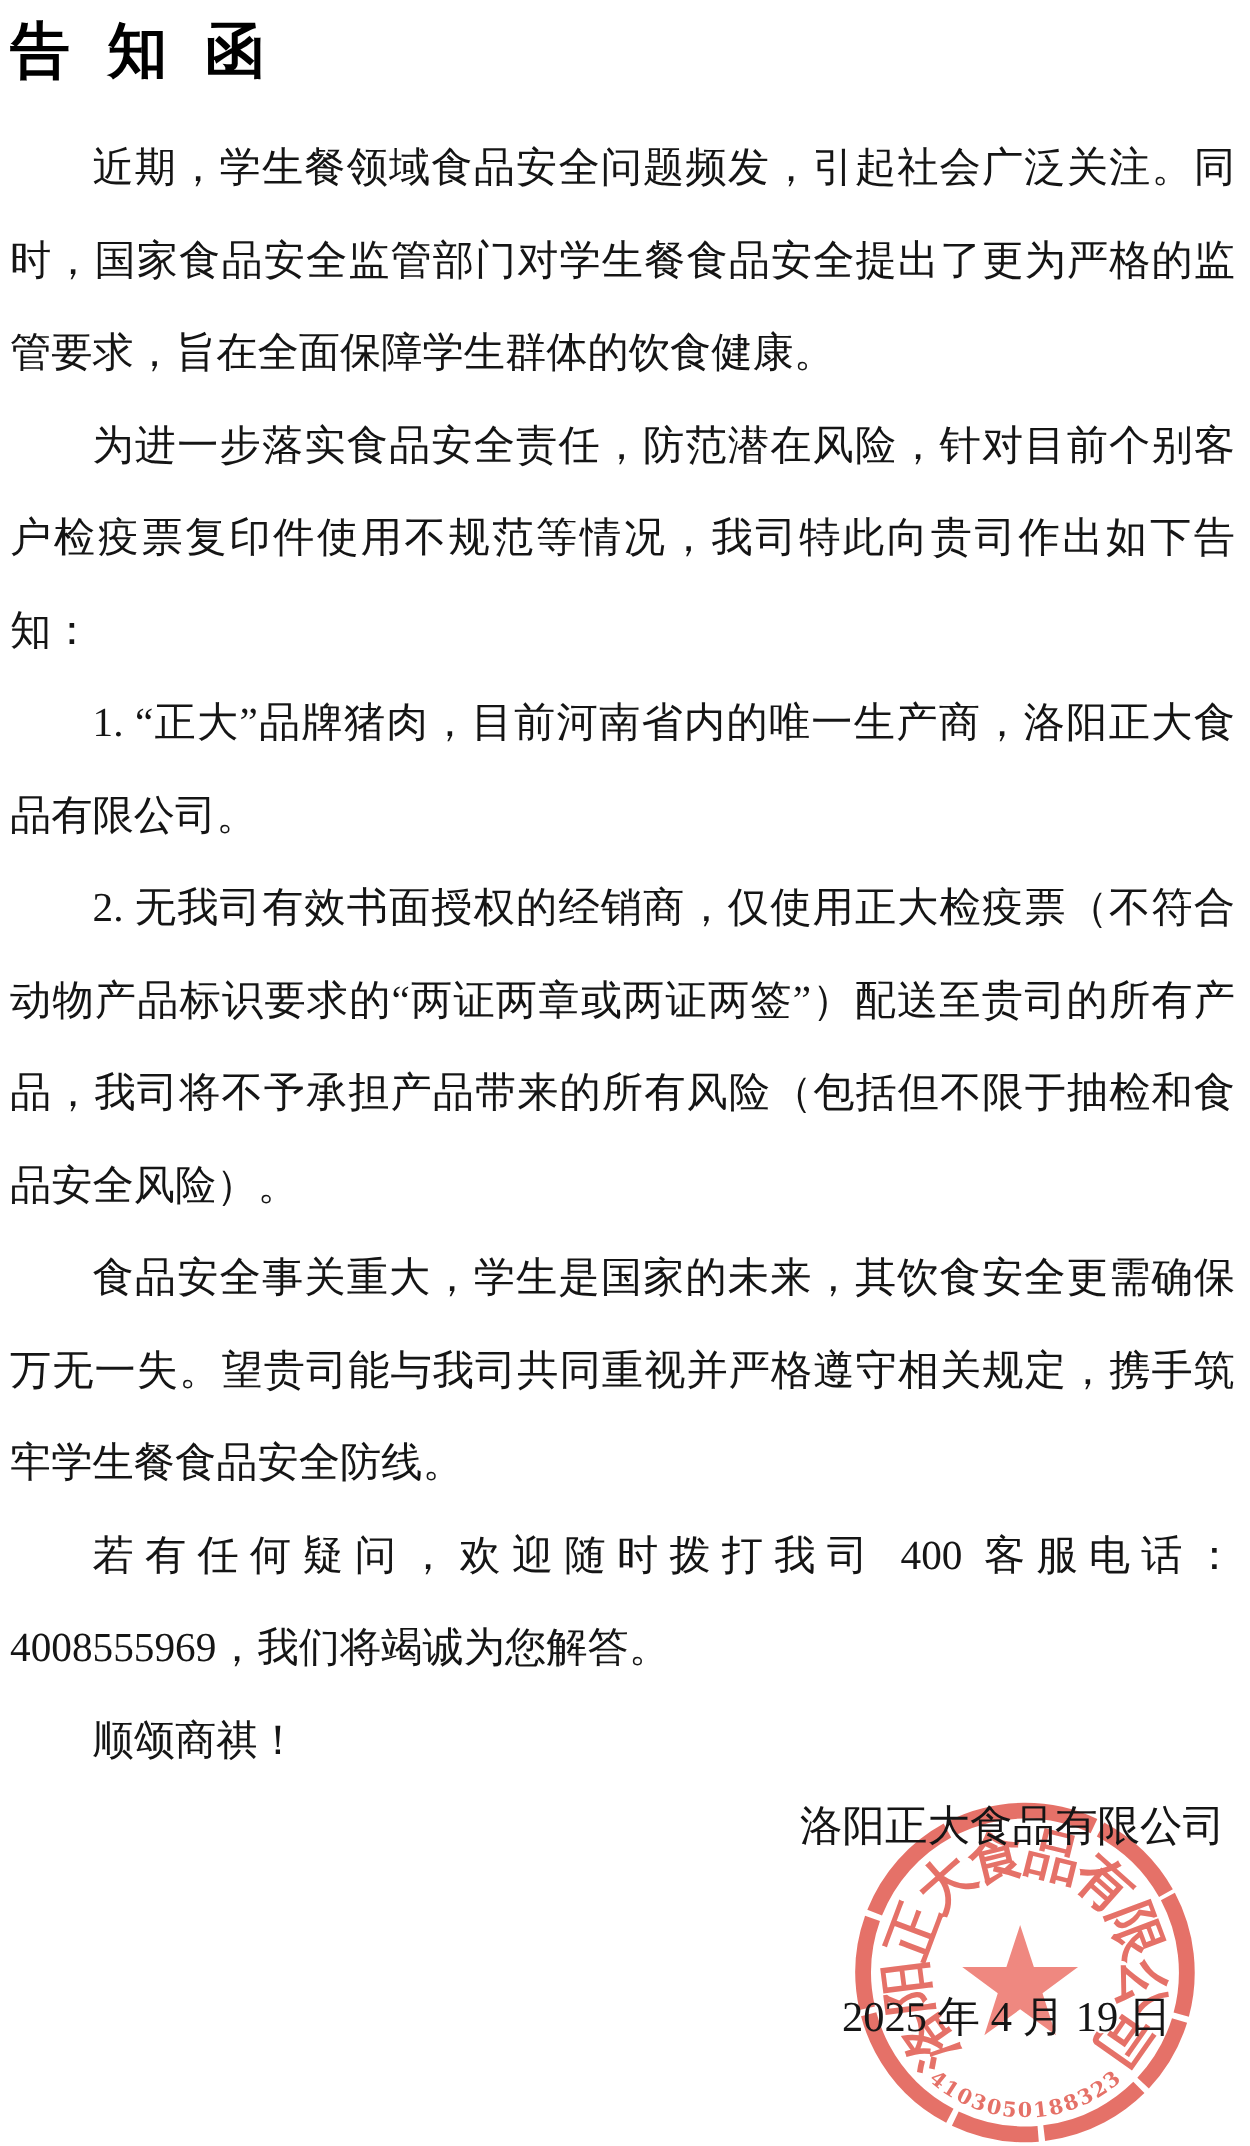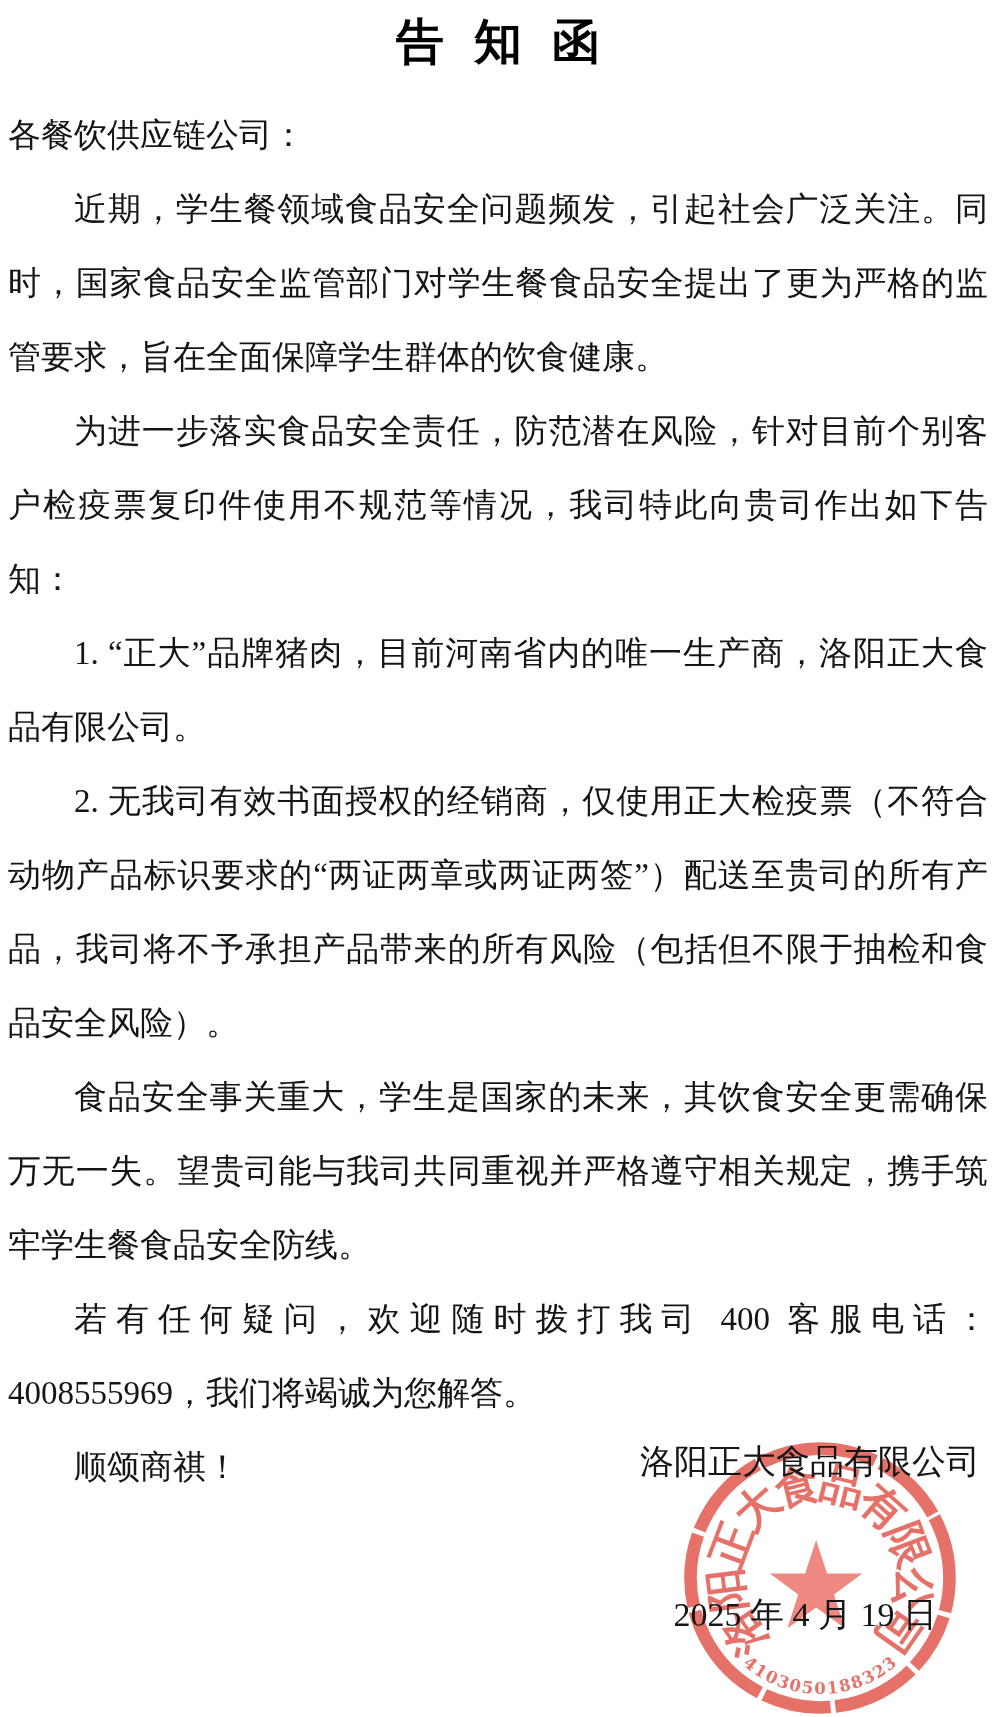--- a/index.html
+++ b/index.html
@@ -15,21 +15,21 @@
     background: var(--page-bg, #ffffff);
     overflow: hidden;
     color: #151515;
   }
   .doc { padding: 10px 12px 0 8px; }
   .title {
     margin: 0;
     font-size: 48px;
     line-height: 64px;
     font-weight: bold;
-    text-align: center;
+    text-align: left;
     color: #000;
     word-spacing: 18px;
   }
   .body-text {
     margin-top: 24px;
     font-size: 33px;
     line-height: 74px;
     text-align: justify;
     text-justify: inter-character;
   }
@@ -86,21 +86,20 @@
     dominant-baseline: central;
   }
 </style>
 </head>
 <body>
 
 <div class="page">
   <div class="doc">
     <h1 class="title">告 知 函</h1>
     <div class="body-text">
-      <p class="salutation">各餐饮供应链公司：</p>
       <span><p>近期，学生餐领域食品安全问题频发，引起社会广泛关注。同时，国家食品安全监管部门对学生餐食品安全提出了更为严格的监管要求，旨在全面保障学生群体的饮食健康。</p><p>为进一步落实食品安全责任，防范潜在风险，针对目前个别客户检疫票复印件使用不规范等情况，我司特此向贵司作出如下告知：</p><p>1. “正大”品牌猪肉，目前河南省内的唯一生产商，洛阳正大食品有限公司。</p><p>2. 无我司有效书面授权的经销商，仅使用正大检疫票（不符合动物产品标识要求的“两证两章或两证两签”）配送至贵司的所有产品，我司将不予承担产品带来的所有风险（包括但不限于抽检和食品安全风险）。</p><p>食品安全事关重大，学生是国家的未来，其饮食安全更需确保万无一失。望贵司能与我司共同重视并严格遵守相关规定，携手筑牢学生餐食品安全防线。</p><p>若有任何疑问，欢迎随时拨打我司 400 客服电话：4008555969，我们将竭诚为您解答。</p><p>顺颂商祺！</p></span>
     </div>
   </div>
 
   <div class="sig-company">洛阳正大食品有限公司</div>
   <div class="sig-date">2025 年 4 月 19 日</div>
 
   <svg class="seal" viewBox="0 0 300 300" width="292" height="292" xmlns="http://www.w3.org/2000/svg">
     <circle class="seal-ring" cx="150" cy="150" r="133"></circle>
     <polygon class="seal-star" id="seal-star" points="146.0,111.0 134.7,145.4 98.4,145.5 127.6,167.0 116.6,201.5 146.0,180.3 175.4,201.5 164.4,167.0 193.6,145.5 157.3,145.4"></polygon>

